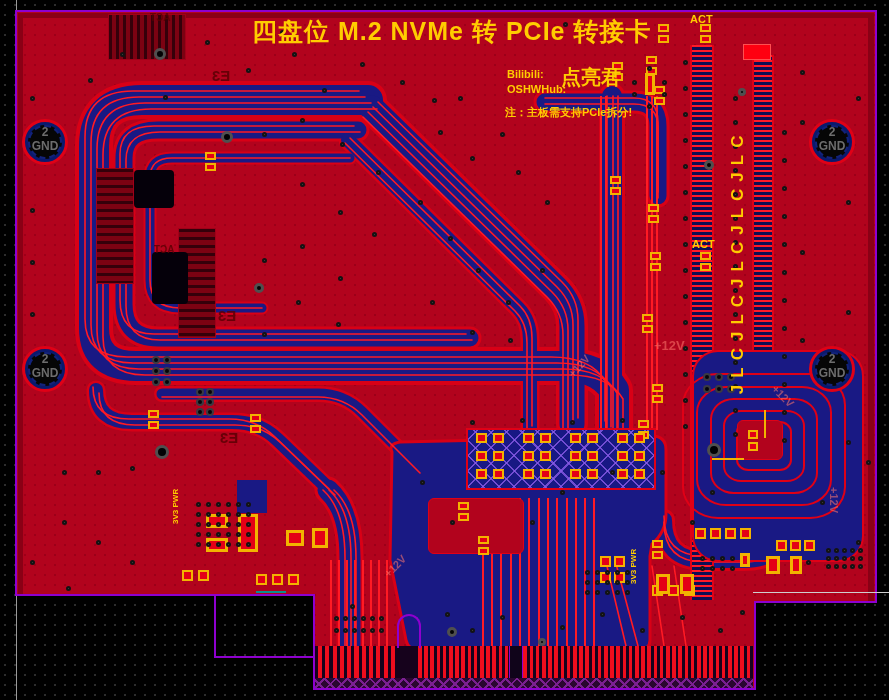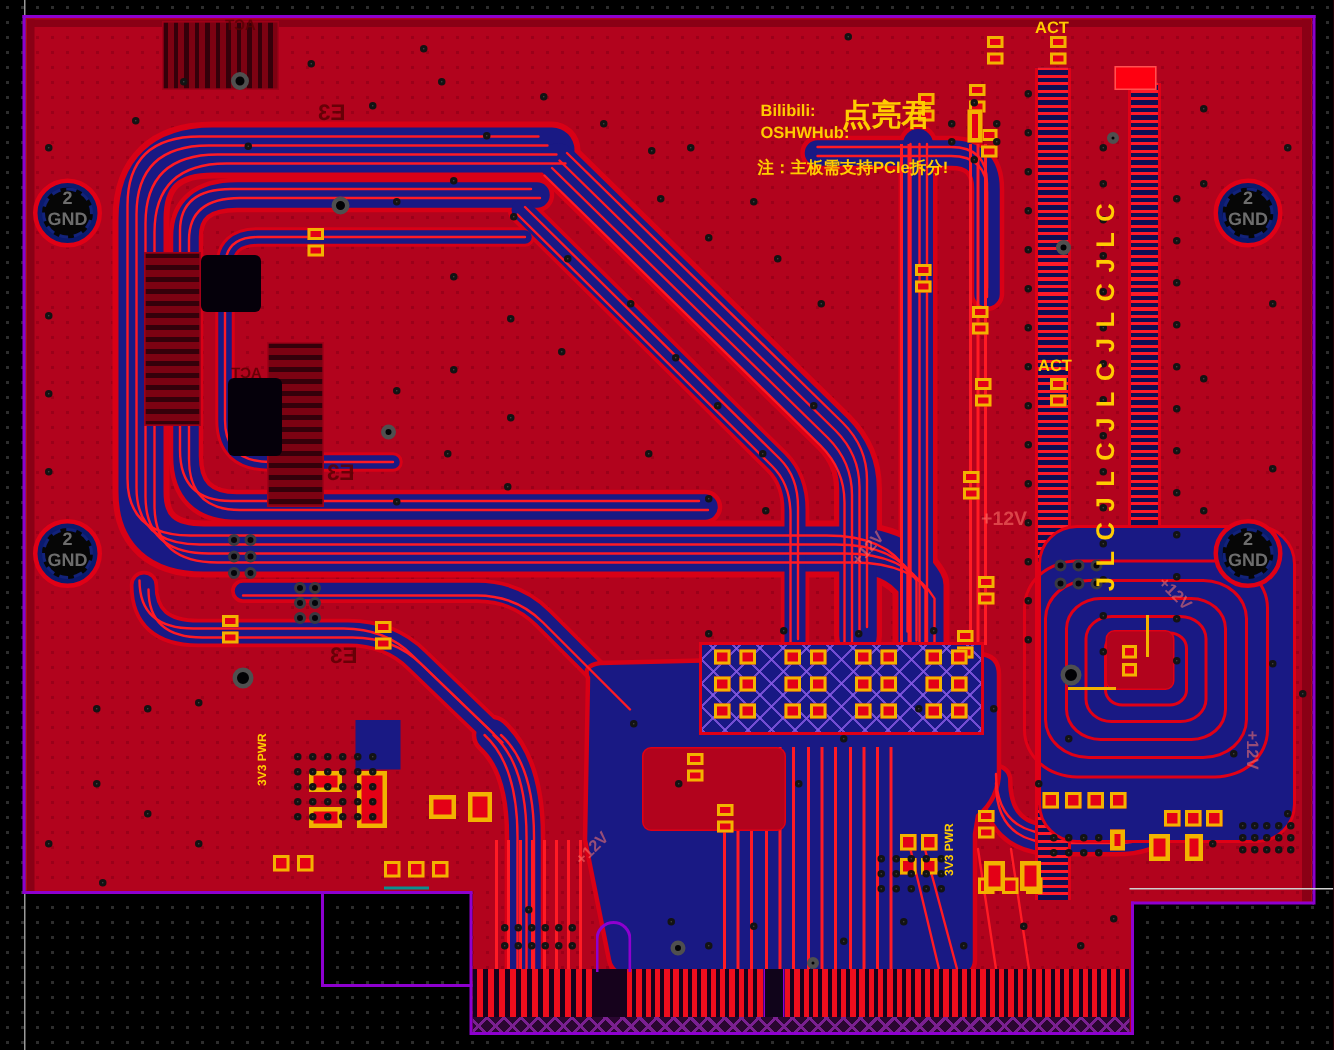--- a/index.html
+++ b/index.html
@@ -524,20 +524,21 @@
       <div class="abs" style="left:103px;top:0;width:335px;height:34px;background:repeating-linear-gradient(90deg,#ef0d1d 0 3.6px, #16021c 3.6px 6.2px);"></div>
       <div class="abs" style="left:83px;top:0;width:20px;height:40px;background:#16021c;"></div>
       <div class="abs" style="left:194px;top:0;width:14px;height:40px;background:#10041a;border-left:1px solid #8e00cf;border-right:1px solid #8e00cf;"></div>
       <div class="abs" style="left:0;top:32px;width:438px;height:12px;background-color:#2a0630;background-image:repeating-linear-gradient(45deg,transparent 0 6px,#7a2090 6px 8px),repeating-linear-gradient(-45deg,transparent 0 6px,#7a2090 6px 8px);"></div>
     </div>
     <div class="abs" style="left:397px;top:614px;width:24px;height:34px;border:2px solid #8e00cf;border-bottom:none;border-radius:12px 12px 0 0;z-index:4;"></div>
 
     <div class="yline" style="left:764px;top:410px;width:2px;height:28px;"></div>
     <div class="yline" style="left:712px;top:458px;width:32px;height:2px;"></div>
 
+    <div class="txt" style="left:252px;top:18px;font-size:25px;font-weight:bold;letter-spacing:1px;">四盘位 M.2 NVMe 转 PCIe 转接卡</div>
     <div class="txt" style="left:507px;top:68px;font-size:11px;font-weight:bold;">Bilibili:</div>
     <div class="txt" style="left:507px;top:83px;font-size:11px;font-weight:bold;">OSHWHub:</div>
     <div class="txt" style="left:561px;top:66px;font-size:20px;font-weight:bold;">点亮君</div>
     <div class="txt" style="left:505px;top:106px;font-size:11px;font-weight:bold;">注：主板需支持PCIe拆分!</div>
 
     <div class="txt" style="left:690px;top:13px;font-size:11px;font-weight:bold;">ACT</div>
     <div class="txt" style="left:692px;top:238px;font-size:11px;font-weight:bold;">ACT</div>
 
     <div class="txt" style="left:548px;top:252px;width:380px;text-align:center;font-size:17px;font-weight:bold;letter-spacing:7px;transform:rotate(-90deg);">JLCJLCJLCJLCJLC</div>
 

